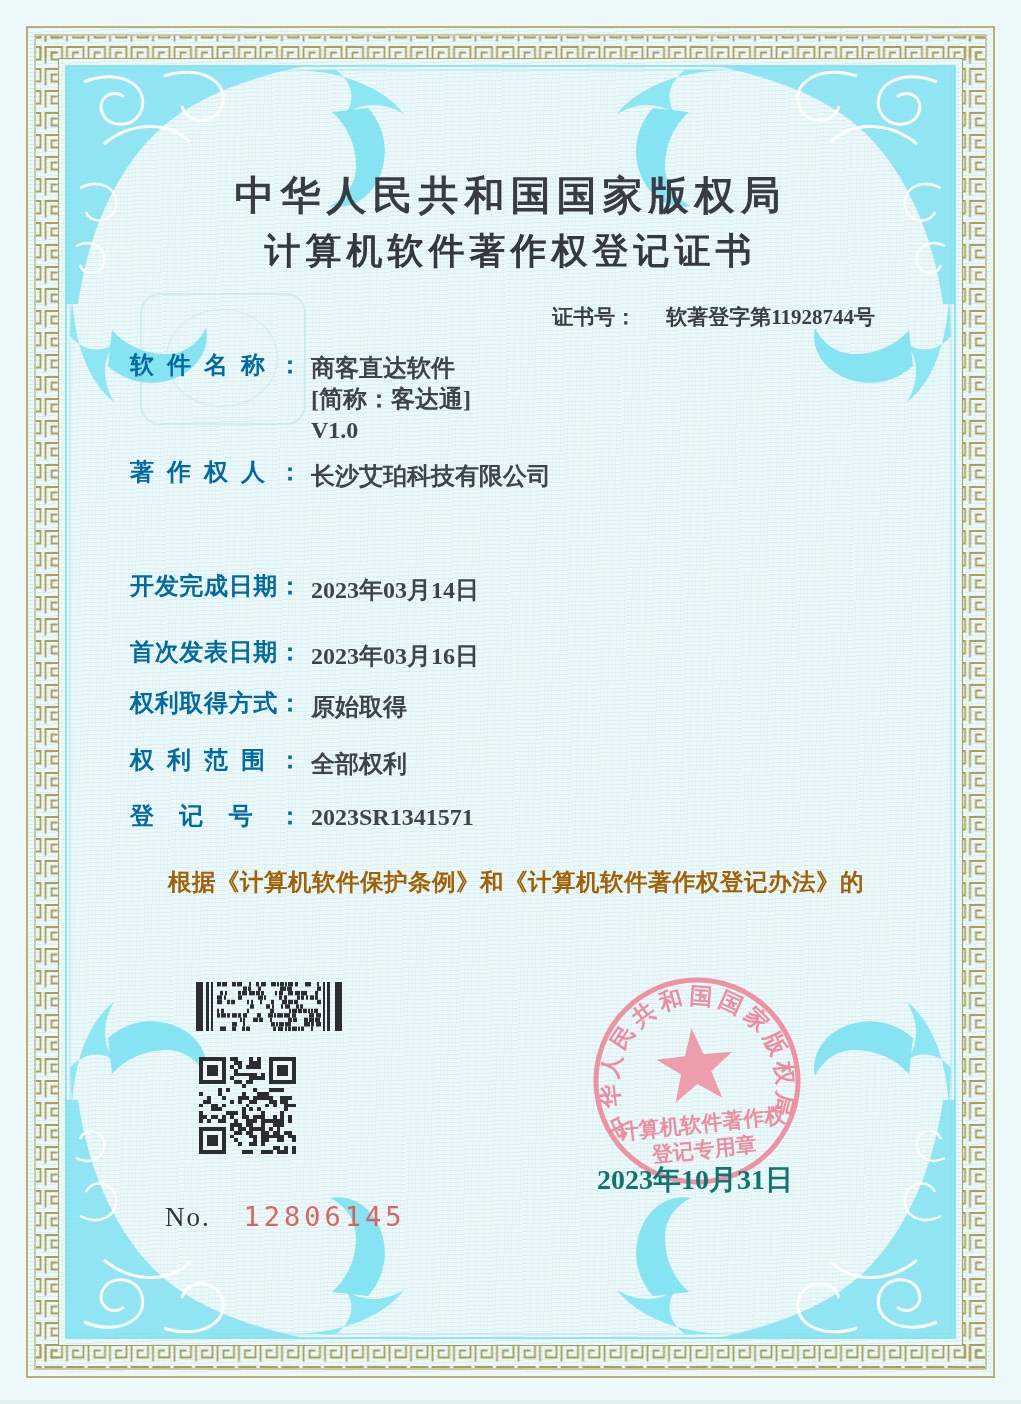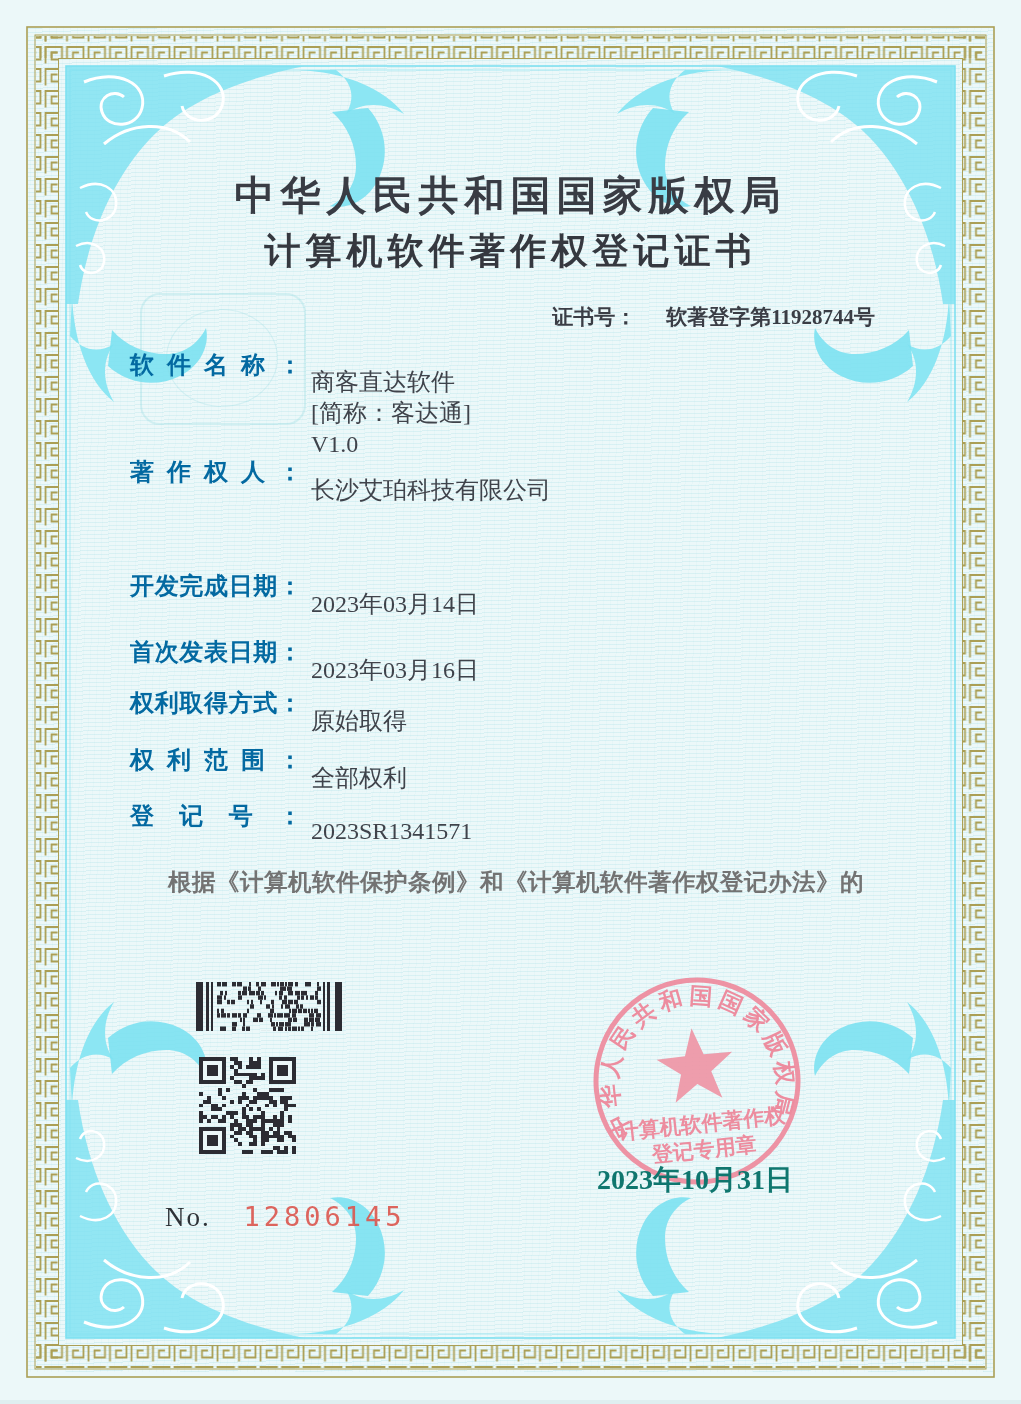--- a/index.html
+++ b/index.html
@@ -26,24 +26,24 @@
   .issuer{left:0;top:168px;width:100%;text-align:center;
     font-size:40px;font-weight:700;letter-spacing:6px;color:#393c44;}
   .cert-title{left:0;top:227px;width:100%;text-align:center;
     font-size:36px;font-weight:700;letter-spacing:5px;color:#35383f;}
   .certno{top:303px;right:146px;font-size:21px;font-weight:700;color:#3a3d45;}
   .certno .val{margin-left:30px;}
 
   .frow{left:130px;font-size:24px;}
   .flabel{display:inline-block;width:172px;font-weight:700;
     text-align:justify;text-align-last:justify;vertical-align:top;color:#0369a1;}
-  .fval{position:absolute;left:181px;top:18px;white-space:nowrap;font-weight:400;color:#3f434b;}
+  .fval{position:absolute;left:181px;top:4px;white-space:nowrap;font-weight:700;color:#3f434b;}
   .fval .ln{display:block;line-height:31px;}
 
-  .stmt{font-size:23.5px;font-weight:600;color:#737373;letter-spacing:0.5px;white-space:nowrap;}
+  .stmt{font-size:23.5px;font-weight:600;color:#a16207;letter-spacing:0.5px;white-space:nowrap;}
 
   .serial{left:165px;top:1170px;font-size:27px;color:#2e3237;margin-top:31px;}
   .serial .no-label{font-weight:400;letter-spacing:2px;}
   .serial .no-value{font-family:"DejaVu Sans Mono",monospace;color:#dc564e;
     font-size:27px;letter-spacing:4px;margin-left:26px;opacity:.9;}
 
   .issue-date{left:580px;top:1161px;width:230px;text-align:center;
     font-size:28px;font-weight:600;color:#0f766e;z-index:6;}
 
   .seal-wrap{left:584px;top:968px;width:226px;height:226px;z-index:5;opacity:.92;

